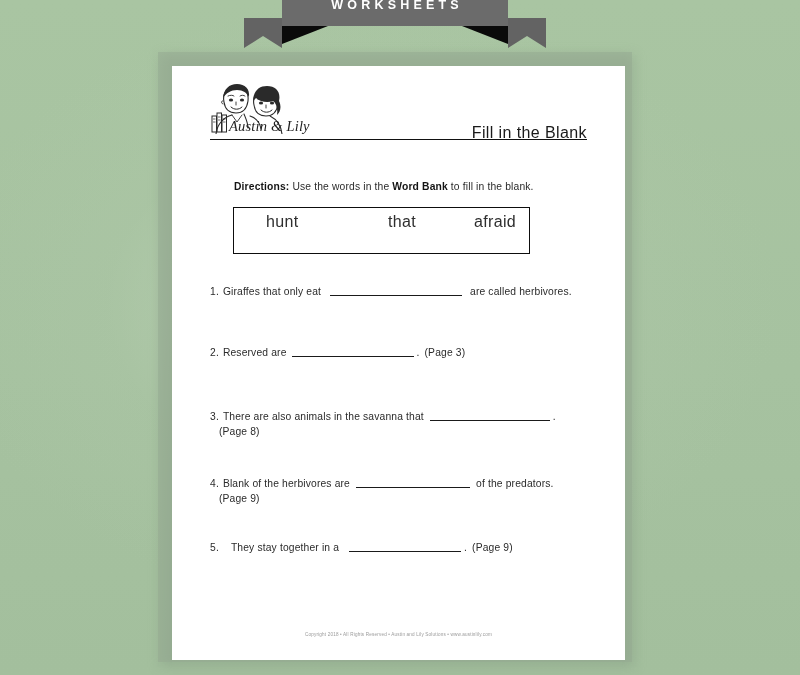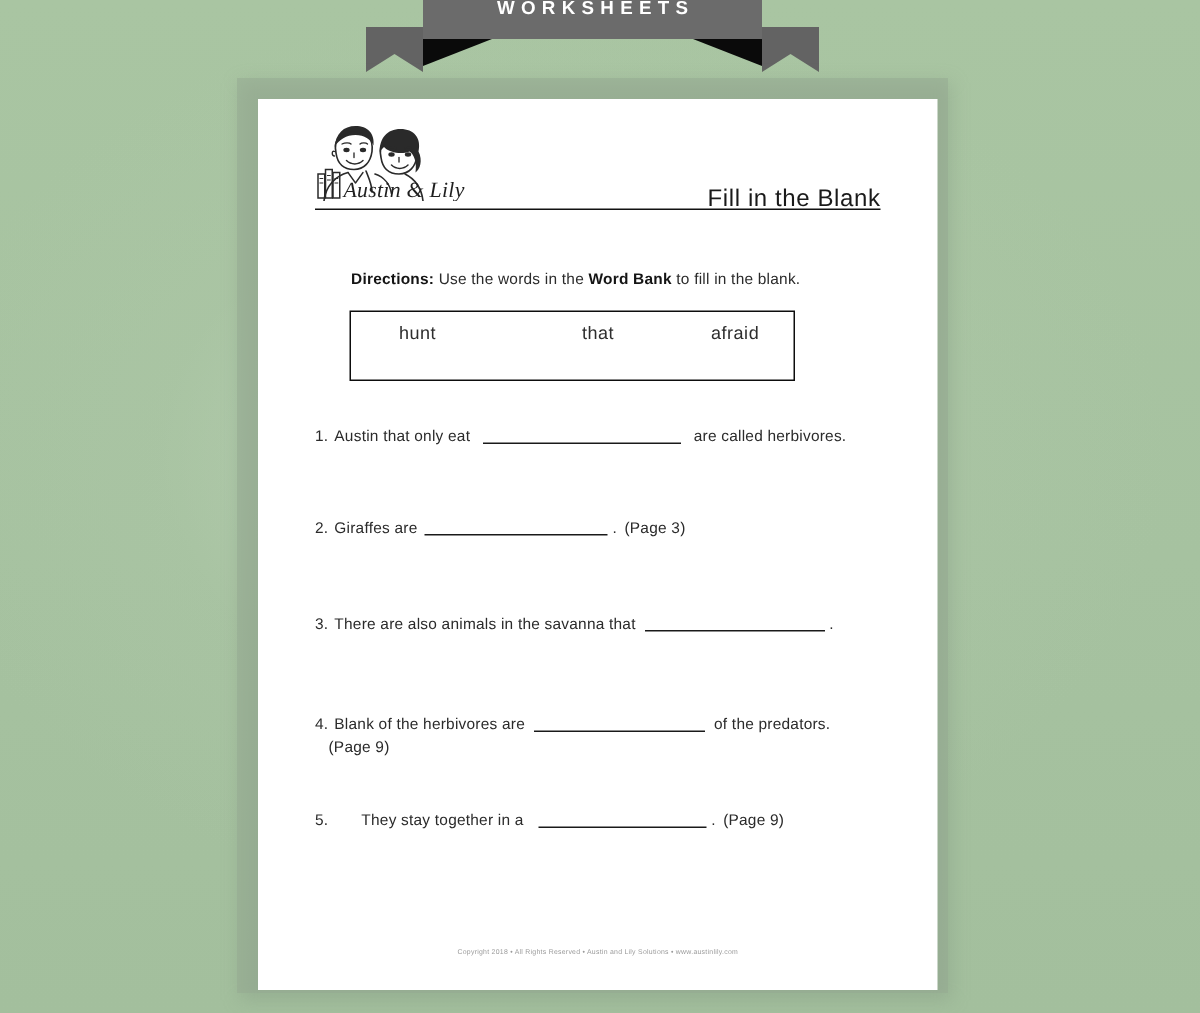--- a/index.html
+++ b/index.html
@@ -162,21 +162,21 @@
     position: absolute;
     left: 0;
     width: 100%;
     height: 21px;
     display: flex;
     align-items: center;
   }
   .wb-row.r1 { top: 3px; }
   .wb-row.r2 { top: 22px; }
   .wb-word {
-    font-size: 12px;
+    font-size: 16px;
     color: #2e2e2e;
     letter-spacing: 0.35px;
   }
   .wb-c1 { position: absolute; left: 32px; }
   .wb-c2 { position: absolute; left: 154px; }
   .wb-c3 { position: absolute; left: 240px; }
 
   
   .question {
     position: absolute;
@@ -324,59 +324,60 @@
     <div class="wb-row r1">
       <span class="wb-word wb-c1">hunt</span>
       <span class="wb-word wb-c2">that</span>
       <span class="wb-word wb-c3">afraid</span>
     </div>
   </div>
 
   <div class="question" id="q1">
     <div class="q-line">
       <span class="q-text">1.</span>
-      <span class="q-text" style="margin-left:4px">Austin that only eat</span>
+      <span class="q-text" style="margin-left:4px">Giraffes that only eat</span>
       <span class="q-blank" style="width:132px; margin-left:9px"></span>
       <span class="q-text" style="margin-left:5px">are called herbivores.</span>
     </div>
   </div>
 
   <div class="question" id="q2">
     <div class="q-line">
       <span class="q-text">2.</span>
-      <span class="q-text" style="margin-left:4px">Giraffes are</span>
+      <span class="q-text" style="margin-left:4px">Reserved are</span>
       <span class="q-blank" style="width:122px; margin-left:5px"></span>
       <span class="q-text">.</span>
       <span class="q-text q-page-inline">(Page 3)</span>
     </div>
   </div>
 
   <div class="question" id="q3">
     <div class="q-line">
       <span class="q-text">3.</span>
       <span class="q-text" style="margin-left:4px">There are also animals in the savanna that</span>
       <span class="q-blank" style="width:120px; margin-left:6px"></span>
       <span class="q-text">.</span>
     </div>
+    <div class="q-page">(Page 8)</div>
   </div>
 
   <div class="question" id="q4">
     <div class="q-line">
       <span class="q-text">4.</span>
       <span class="q-text" style="margin-left:4px">Blank of the herbivores are</span>
       <span class="q-blank" style="width:114px; margin-left:6px"></span>
       <span class="q-text" style="margin-left:3px">of the predators.</span>
     </div>
     <div class="q-page">(Page 9)</div>
   </div>
 
   <div class="question" id="q5">
     <div class="q-line">
       <span class="q-text">5.</span>
-      <span class="q-text" style="margin-left:22px">They stay together in a</span>
+      <span class="q-text" style="margin-left:12px">They stay together in a</span>
       <span class="q-blank" style="width:112px; margin-left:10px"></span>
       <span class="q-text">.</span>
       <span class="q-text q-page-inline">(Page 9)</span>
     </div>
   </div>
 
   <div id="footer">Copyright 2018 • All Rights Reserved • Austin and Lily Solutions • www.austinlily.com</div>
 
 </div>
 

